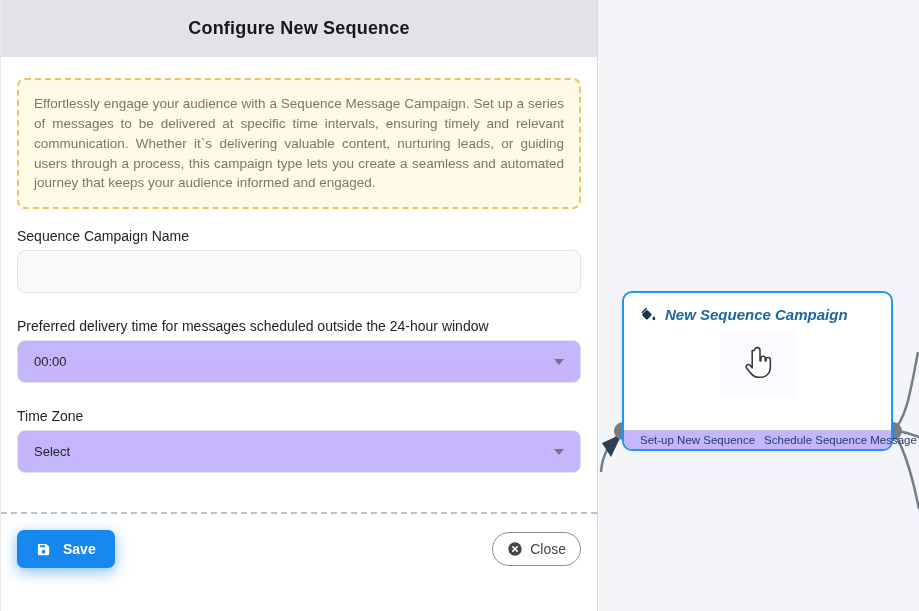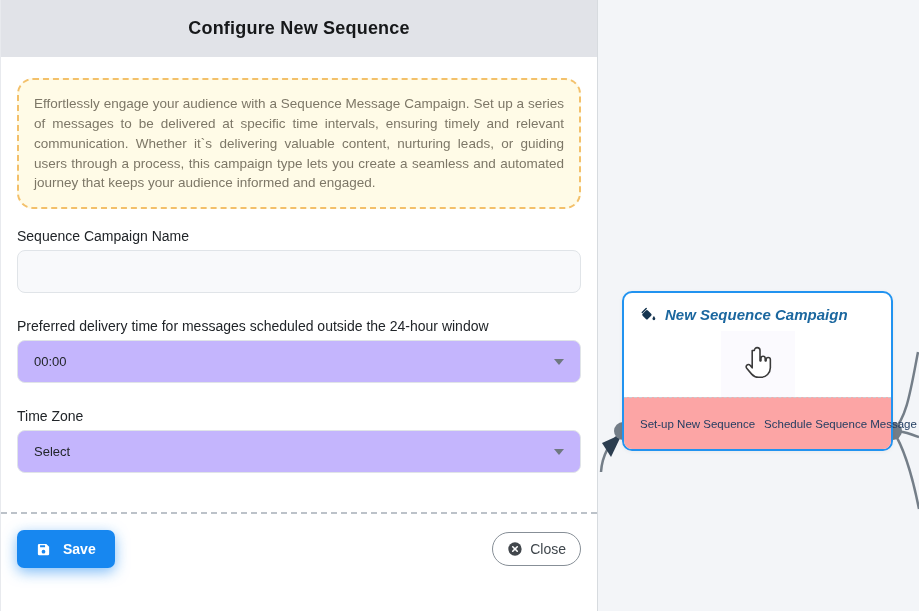--- a/index.html
+++ b/index.html
@@ -7,21 +7,21 @@
               font-family:"Liberation Sans", sans-serif; }
 
   
   .left-panel { position:absolute; left:0; top:0; width:598px; height:611px;
                 background:#fff; border-right:1px solid #d7dbdf; border-left:1px solid #e8eaee; }
   .panel-header { height:57px; background:#e1e3e8; display:flex; align-items:center;
                   justify-content:center; }
   .panel-title { font-size:18px; font-weight:bold; color:#16181a; letter-spacing:.2px; }
   .panel-body { padding:0 16px; }
   .info-box { margin-top:21px; border:2px dashed #f3c06a; background:#fffbe7;
-              border-radius:16px; padding:14px 15px; color:#7d7767; font-size:13.5px;
+              border-radius:8px; padding:14px 15px; color:#7d7767; font-size:13.5px;
               line-height:1.47; text-align:justify; }
   .field-label { margin-top:19px; font-size:14px; color:#212529; }
   .text-input { margin-top:6px; width:100%; height:43px; background:#f8f9fb;
                 border:1px solid #e0e4e8; border-radius:8px; outline:none;
                 padding:0 14px; font-size:14px; color:#212529;
                 font-family:"Liberation Sans", sans-serif; }
   .field-label.gap { margin-top:25px; }
   .select-box { margin-top:6px; width:100%; height:43px; background:#c4b5fd;
                 border:1px solid #e0e4e8; border-radius:8px; display:flex;
                 align-items:center; justify-content:space-between; padding:0 16px;
@@ -49,22 +49,22 @@
   .edges-svg { position:absolute; left:0; top:0; width:321px; height:611px; }
 
   .node-card { position:absolute; left:24px; top:291px; width:271px; height:160px;
                background:#fff; border:2px solid #2193f0; border-radius:10px;
                box-shadow:0 1px 4px rgba(0,0,0,.05); }
   .node-header { display:flex; align-items:center; gap:8px; padding:13px 16px 0; }
   .node-title { font-size:15px; font-weight:bold; color:#1b679f;font-style:italic; }
   .node-body { height:82px; display:flex; align-items:center; justify-content:center; }
   .hand-wrap { width:74px; height:66px; background:#fbfafe; display:flex;
                align-items:center; justify-content:center; }
-  .node-footer { position:absolute; left:0; right:0; bottom:0; height:52px;
-                 background:#fca5a5; border-top:1px dashed #c7ccd2;
+  .node-footer { position:absolute; left:0; right:0; bottom:0; height:19px;
+                 background:#c4b5fd; border-top:1px dashed #c7ccd2;
                  border-radius:0 0 8px 8px; display:flex; align-items:center;
                  padding:0 16px; gap:9px; }
   .node-link { font-size:11.5px; color:#1e3a5f; white-space:nowrap; cursor:pointer; }
 </style>
 </head>
 <body>
 
 <div class="left-panel">
 
   <div class="panel-header">

